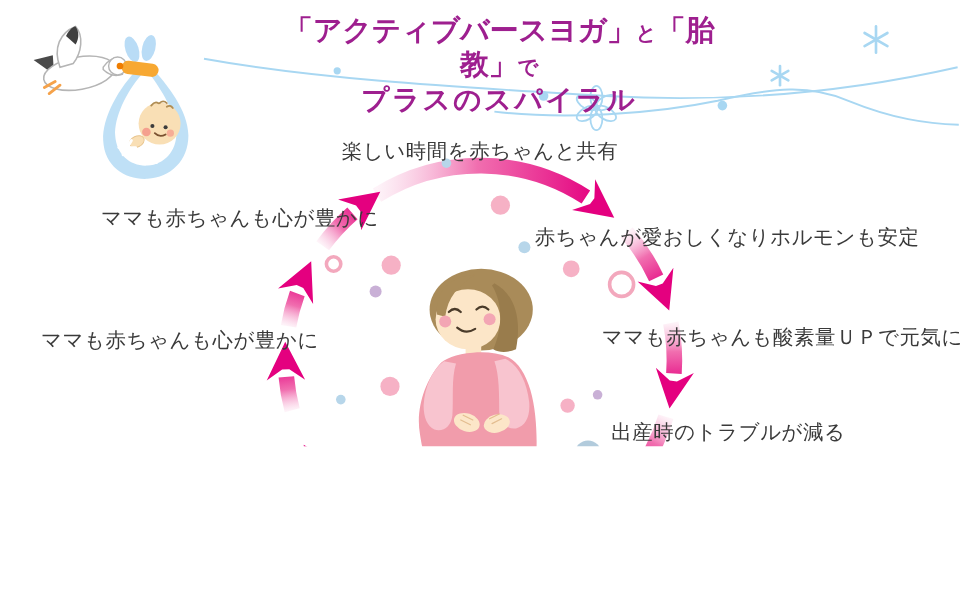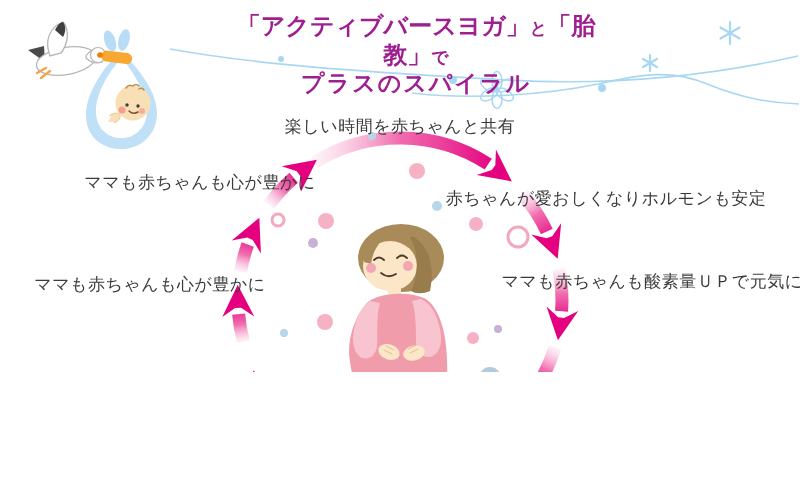--- a/index.html
+++ b/index.html
@@ -286,16 +286,17 @@
     </svg>
 
   <div class="title-block">
     <div class="title-line1"><span>「アクティブバースヨガ」</span><span class="small">と</span><span>「胎教」</span><span class="small">で</span></div>
     <div class="title-line2">プラスのスパイラル</div>
   </div>
 
   <div class="label" style="left:400px;top:126px">楽しい時間を赤ちゃんと共有</div>
   <div class="label" style="left:606px;top:198px">赤ちゃんが愛おしくなりホルモンも安定</div>
   <div class="label" style="left:652px;top:281px">ママも赤ちゃんも酸素量ＵＰで元気に</div>
+  <div class="label" style="left:607px;top:360px">出産時のトラブルが減る</div>
   <div class="label" style="left:150px;top:284px">ママも赤ちゃんも心が豊かに</div>
   <div class="label" style="left:200px;top:182px">ママも赤ちゃんも心が豊かに</div>
 
 </div>
 
 </body></html>

